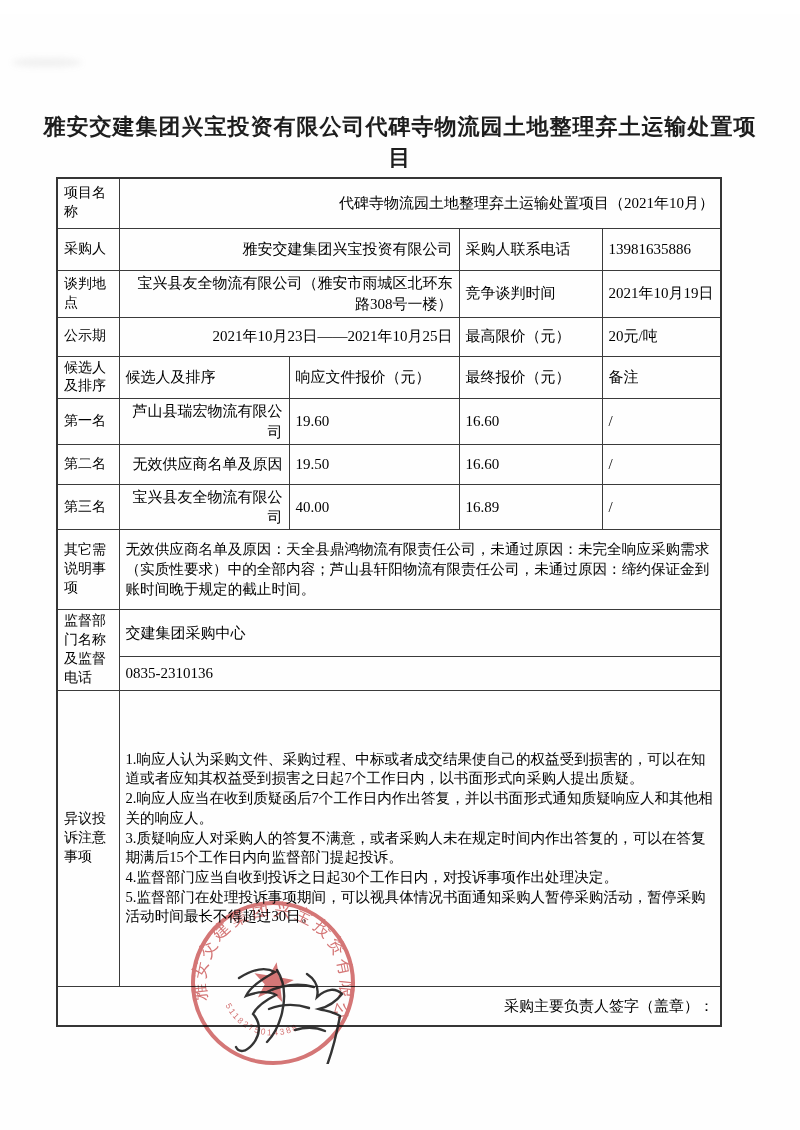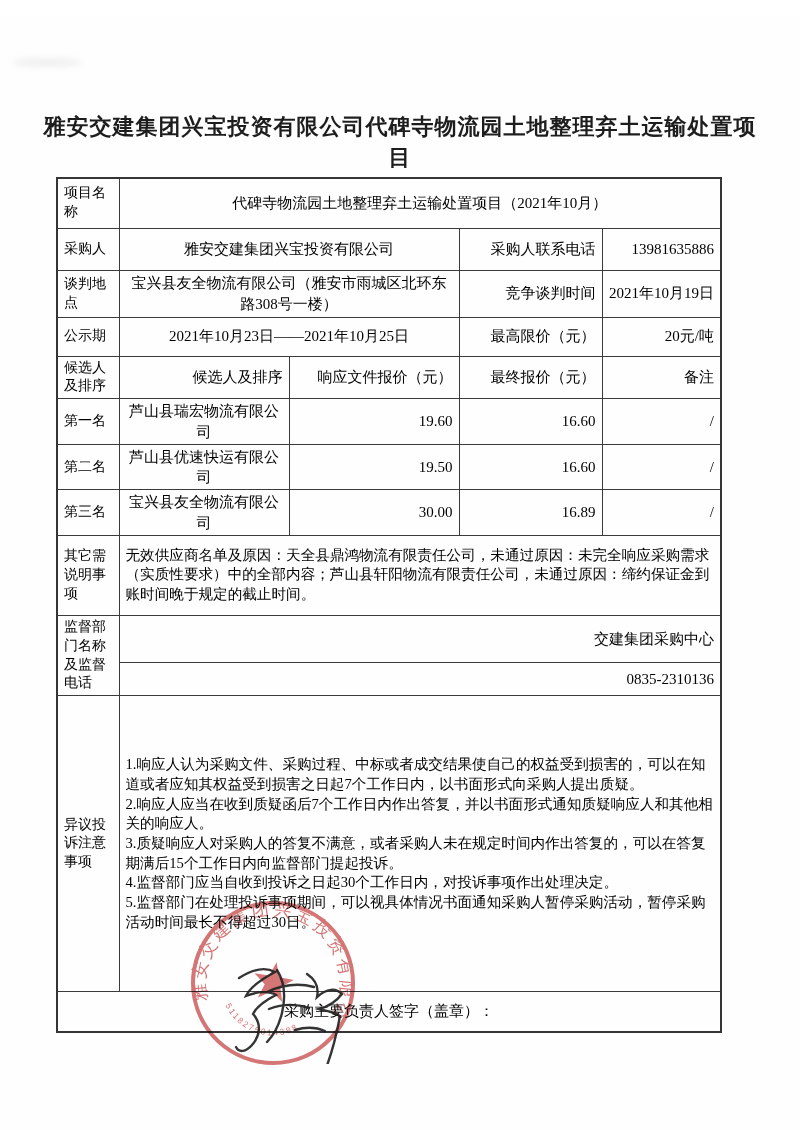--- a/index.html
+++ b/index.html
@@ -34,22 +34,22 @@
     vertical-align:middle;
     padding:2px 6px;
     line-height:1.35;
   }
   td.lab{
     padding:2px 1px 2px 3px;
     font-size:14px;
     word-break:break-all;
     line-height:1.45;
   }
-  td.vl{text-align:center;}
-  td.ctr{text-align:right;}
+  td.vl{text-align:right;}
+  td.ctr{text-align:left;}
   td.para{
     padding:4px 10px;
     line-height:1.52;
     font-size:14.6px;
     text-align:left;
     word-break:break-all;
   }
   td.para p{margin:0;}
   .r1{height:50px}.r2{height:42px}.r3{height:47px}.r4{height:39px}
   .r5{height:36px}.r6{height:38px}.r7{height:40px}.r8{height:40px}
@@ -124,30 +124,30 @@
     <tr class="r6">
       <td class="lab">第一名</td>
       <td class="vl">芦山县瑞宏物流有限公司</td>
       <td class="ctr">19.60</td>
       <td class="ctr">16.60</td>
       <td class="ctr">/</td>
     </tr>
 
     <tr class="r7">
       <td class="lab">第二名</td>
-      <td class="vl">芦山县优速快运有限公司</td>
+      <td class="vl">无效供应商名单及原因</td>
       <td class="ctr">19.50</td>
       <td class="ctr">16.60</td>
       <td class="ctr">/</td>
     </tr>
 
     <tr class="r8">
       <td class="lab">第三名</td>
       <td class="vl">宝兴县友全物流有限公司</td>
-      <td class="ctr">30.00</td>
+      <td class="ctr">40.00</td>
       <td class="ctr">16.89</td>
       <td class="ctr">/</td>
     </tr>
 
     <tr class="r9">
       <td class="lab">其它需说明事项</td>
       <td class="para" colspan="4">无效供应商名单及原因：天全县鼎鸿物流有限责任公司，未通过原因：未完全响应采购需求（实质性要求）中的全部内容；芦山县轩阳物流有限责任公司，未通过原因：缔约保证金到账时间晚于规定的截止时间。</td>
     </tr>
 
     <tr class="r10a">

